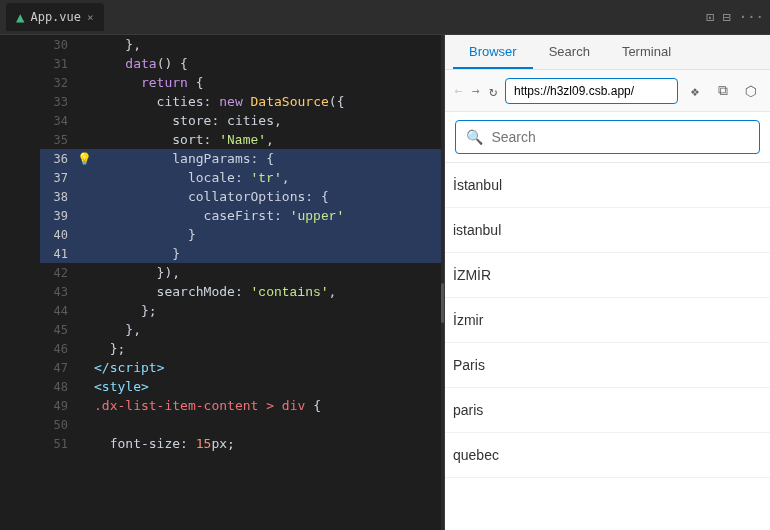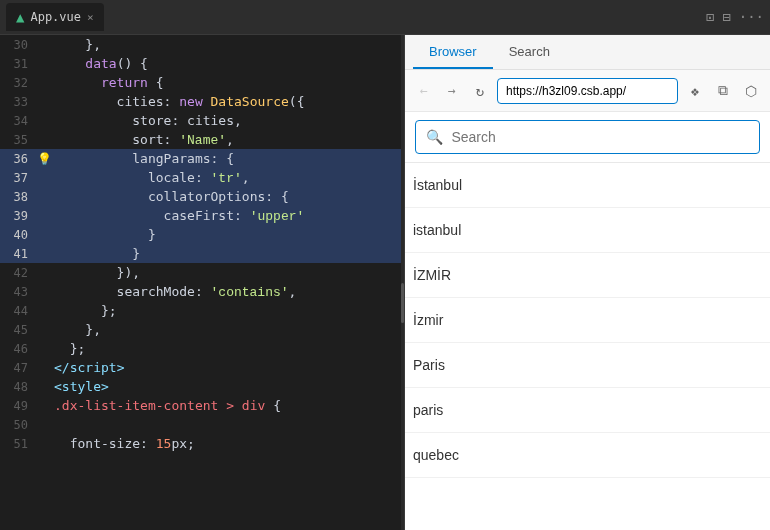--- a/index.html
+++ b/index.html
@@ -55,20 +55,21 @@
     .tab-actions span {
       font-size: 14px;
       cursor: pointer;
     }
 
     
     .main-content {
       display: flex;
       flex: 1;
       overflow: hidden;
+      margin-left: 40px;
     }
 
     
     .code-panel {
       width: 405px;
       background: #1e1e1e;
       overflow: hidden;
       display: flex;
       flex-direction: column;
       border-right: 1px solid #3a3a3a;
@@ -456,20 +457,21 @@
     <div class="scroll-indicator">
       <div class="scroll-thumb"></div>
     </div>
   </div>
 
   <div class="browser-panel">
 
     <div class="browser-tabs">
     <div class="browser-tab active">Browser</div>
         <div class="browser-tab">Search</div>
+        <div class="browser-tab">Terminal</div>
       </div>
 
     <div class="browser-address">
       <div class="nav-btn disabled">←</div>
       <div class="nav-btn">→</div>
       <div class="refresh-btn">↻</div>
       <input class="address-bar" type="text" value="https://h3zl09.csb.app/" style="">
       <div class="browser-actions">
         <div class="action-btn">❖</div>
         <div class="action-btn">⧉</div>

